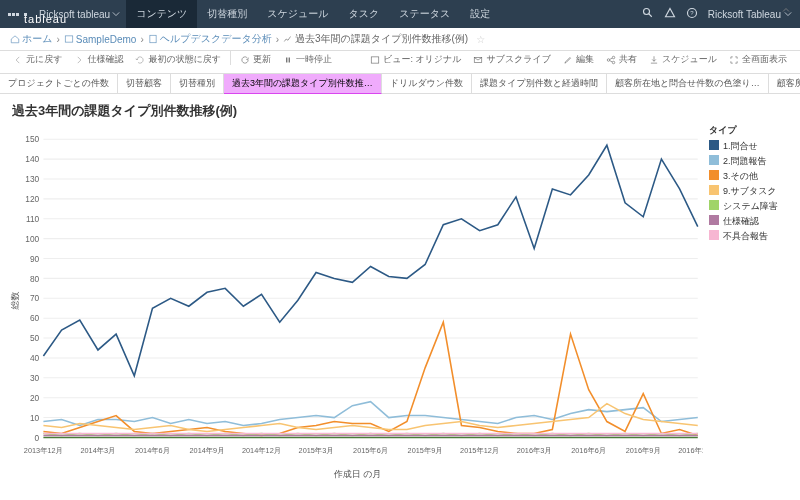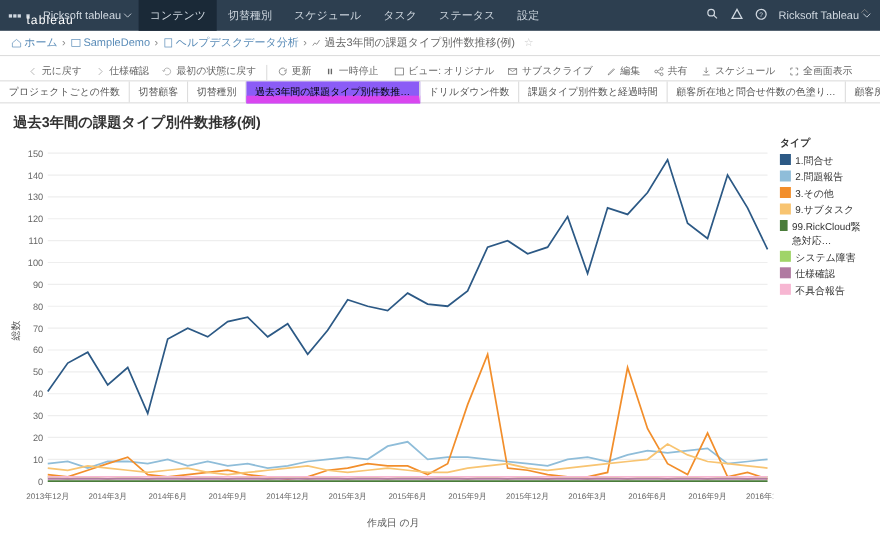--- a/index.html
+++ b/index.html
@@ -12,28 +12,28 @@
 .nav-items{display:flex;height:100%}
 .nav-item{padding:0 10px;display:flex;align-items:center;font-size:10px;cursor:pointer}
 .nav-item.active{background:#1a2937}
 .nav-right{margin-left:auto;display:flex;align-items:center;gap:10px}
 .nav-right>*{cursor:pointer}
 .icon-btn svg{width:12px;height:12px;fill:#d0d8e0}
 .breadcrumb{height:22px;display:flex;align-items:center;padding:0 10px;font-size:10px;color:#5a8cb8;gap:4px}
 .breadcrumb .sep{color:#888}
 .bc-item{display:flex;align-items:center;gap:2px;cursor:pointer}
 .bc-icon{width:10px;height:10px;fill:#5a8cb8}
-.toolbar{height:24px;border-top:1px solid #ddd;border-bottom:1px solid #ddd;display:flex;align-items:flex-end;padding:0 20px;font-size:9px;color:#666;gap:2px}
+.toolbar{height:24px;border-top:1px solid #ddd;border-bottom:1px solid #ddd;display:flex;align-items:flex-start;padding:0 8px;font-size:9px;color:#666;gap:2px}
 .tb-btn{display:flex;align-items:center;gap:3px;padding:2px 5px;cursor:pointer}
 .tb-btn svg{width:10px;height:10px;fill:#666}
 .tb-sep{width:1px;height:14px;background:#ddd;margin:0 2px}
 .tb-right{margin-left:auto;display:flex;align-items:center;gap:2px}
 .tabs{height:20px;display:flex;border-bottom:1px solid #ddd;font-size:9px}
 .tab{padding:3px 8px;border-right:1px solid #ddd;cursor:pointer;color:#555;white-space:nowrap}
-.tab.active{background:#8b5cf6;border-bottom:7px solid #d946ef;margin-bottom:-1px;color:#000}
+.tab.active{background:#f0abfc;border-bottom:1px solid #d946ef;margin-bottom:-1px;color:#000}
 .chart-area{position:relative;padding:8px 12px;height:380px}
 .chart-title{font-size:13px;font-weight:bold;margin-bottom:4px}
 .chart-body{display:flex;height:340px}
 .plot{flex:1;position:relative}
 .yaxis-title{position:absolute;left:-6px;top:50%;transform:rotate(-90deg);font-size:9px;color:#555}
 .legend{width:85px;font-size:9px;padding-left:6px}
 .legend-title{font-weight:bold;margin-bottom:3px}
 .legend-item{display:flex;align-items:flex-start;gap:4px;margin-bottom:2px;cursor:pointer}
 .legend-sw{width:10px;height:10px}
 svg.plot-svg{width:100%;height:100%}
@@ -283,24 +283,20 @@
           </div>
           <div class="legend-item">
             <span class="legend-sw" style="background:#f28e2b"></span>
             <span>3.その他</span>
           </div>
           <div class="legend-item">
             <span class="legend-sw" style="background:#f8c471"></span>
             <span>9.サブタスク</span>
           </div>
           <div class="legend-item">
-            <span class="legend-sw" style="background:#4a7c3a"></span>
-            <span>99.RickCloud緊急対応…</span>
-          </div>
-          <div class="legend-item">
             <span class="legend-sw" style="background:#a0d468"></span>
             <span>システム障害</span>
           </div>
           <div class="legend-item">
             <span class="legend-sw" style="background:#b07aa1"></span>
             <span>仕様確認</span>
           </div>
           <div class="legend-item">
             <span class="legend-sw" style="background:#f7b6d2"></span>
             <span>不具合報告</span>

